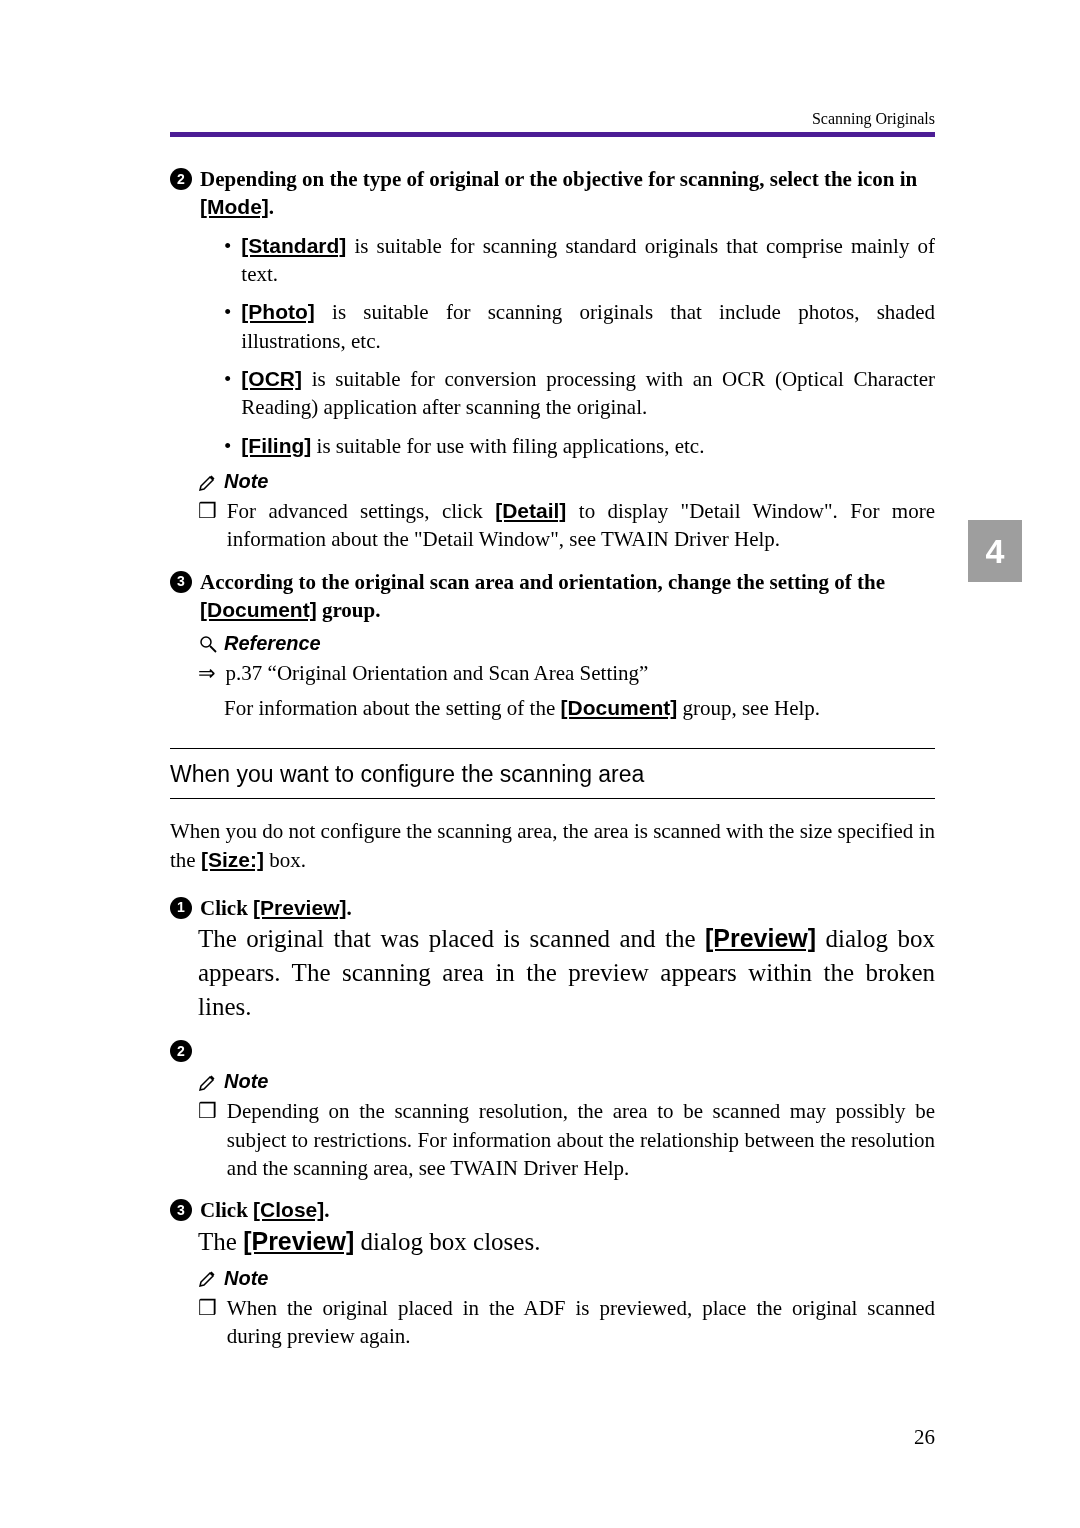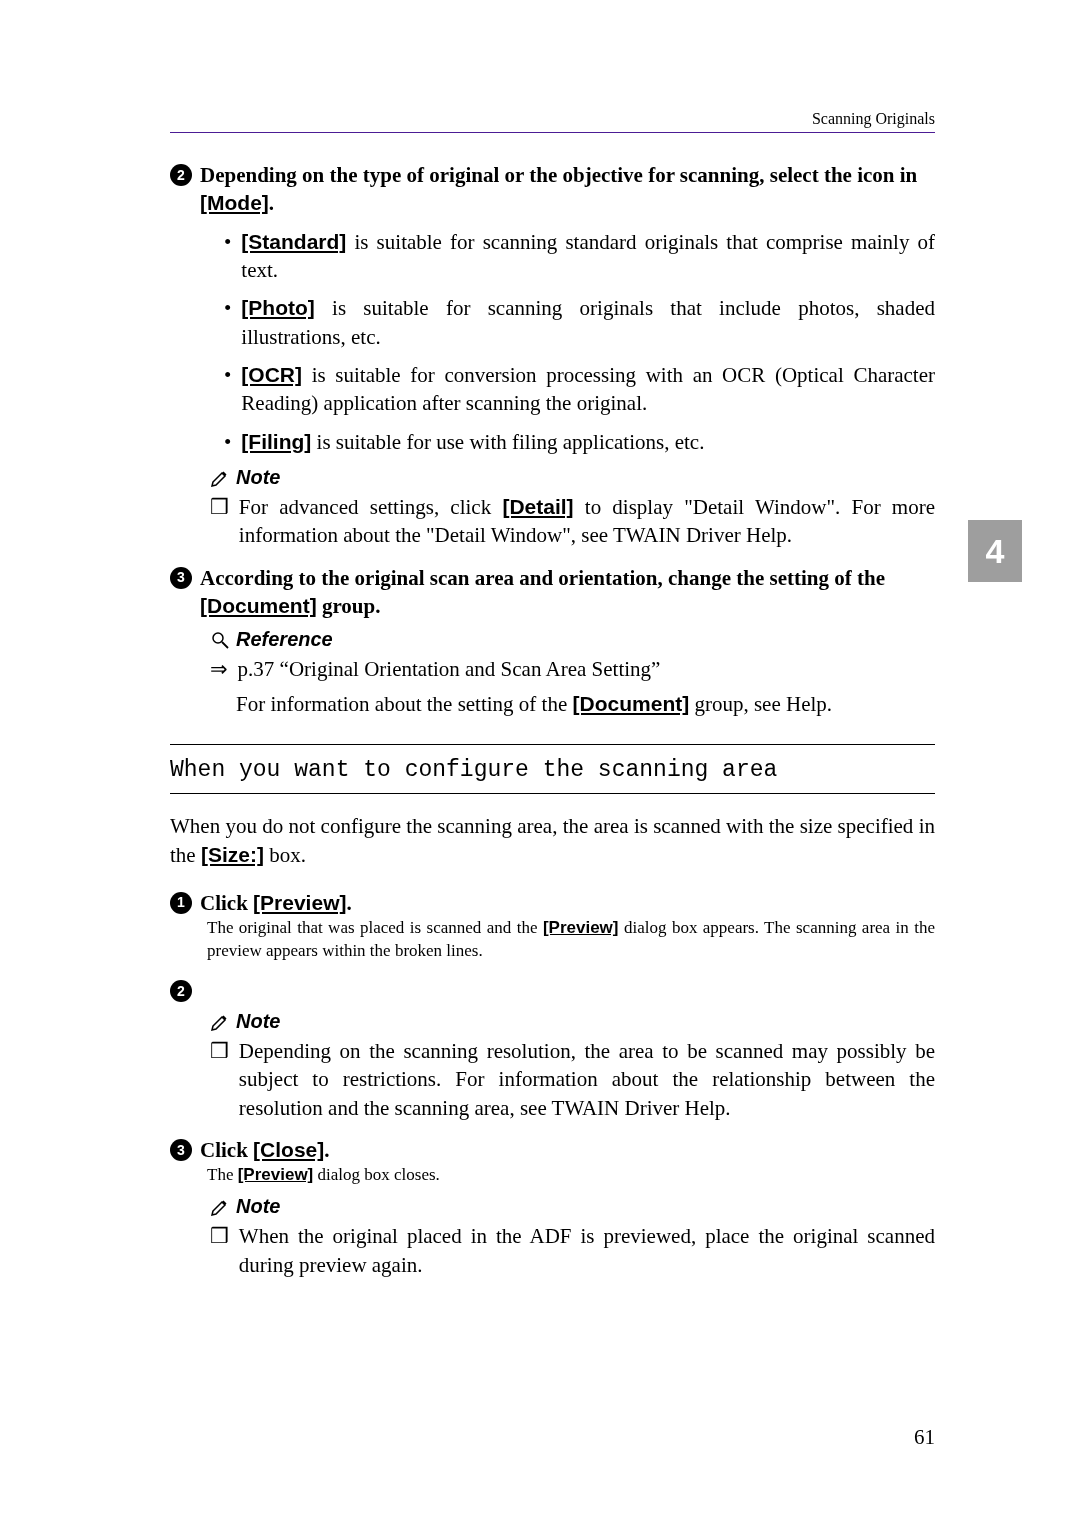--- a/index.html
+++ b/index.html
@@ -10,21 +10,21 @@
       font-family: "Palatino Linotype", "Book Antiqua", Georgia, serif;
       color: #000;
       position: relative;
     }
     .page {
       padding: 110px 145px 60px 170px;
     }
     .page-header {
       text-align: right;
       font-size: 16px;
-      border-bottom: 1px solid #4c1d95;
+      border-bottom: 5px solid #4c1d95;
       padding-bottom: 4px;
       margin-bottom: 28px;
     }
     .side-tab {
       position: absolute;
       right: 58px;
       top: 520px;
       width: 54px;
       height: 62px;
       background: #9e9e9e;
@@ -75,21 +75,21 @@
     .bullet-list .item {
       display: flex;
       margin-bottom: 10px;
       text-align: justify;
     }
     .bullet-list .dot {
       margin-right: 10px;
       flex-shrink: 0;
     }
     .note-block, .ref-block {
-      margin: 8px 0 12px 40px;
+      margin: 8px 0 12px 28px;
     }
     .note-label, .ref-label {
       font-family: Arial, sans-serif;
       font-weight: bold;
       font-size: 20px;
       display: flex;
       align-items: center;
       font-style: italic;
     }
     .note-label .pencil, .ref-label .magnify {
@@ -112,37 +112,37 @@
       font-size: 21px;
       line-height: 1.35;
       margin-left: 26px;
       margin-top: 6px;
     }
     .subsection-rule-top {
       border-top: 1.5px solid #000;
       margin-top: 26px;
     }
     .subsection-title {
-      font-family: Liberation Mono, monospace;
+      font-family: Liberation Sans, sans-serif;
       font-size: 23px;
       padding: 12px 0 10px 0;
     }
     .subsection-rule-bot {
       border-top: 1px solid #000;
       margin-bottom: 18px;
     }
     .body-para {
       font-size: 21px;
       line-height: 1.35;
       margin-bottom: 20px;
       text-align: justify;
     }
     .indent-body {
-      margin-left: 37px;
-      font-size: 17px;
+      margin-left: 28px;
+      font-size: 25px;
       line-height: 1.35;
       margin-bottom: 6px;
       text-align: justify;
     }
     .cursor-icon {
       display: inline-flex;
       width: 22px;
       height: 24px;
       border: 1px solid #888;
       background: #f2f2f2;
@@ -281,13 +281,13 @@
       <div class="note-item">
         <span class="sq">❒</span>
         <span>When the original placed in the ADF is previewed, place the original scanned during preview again.</span>
       </div>
     </div>
   </div>
 
 </div>
 
 <div class="side-tab">4</div>
-<div class="page-num">61</div>
+<div class="page-num">26</div>
 
 </body></html>

